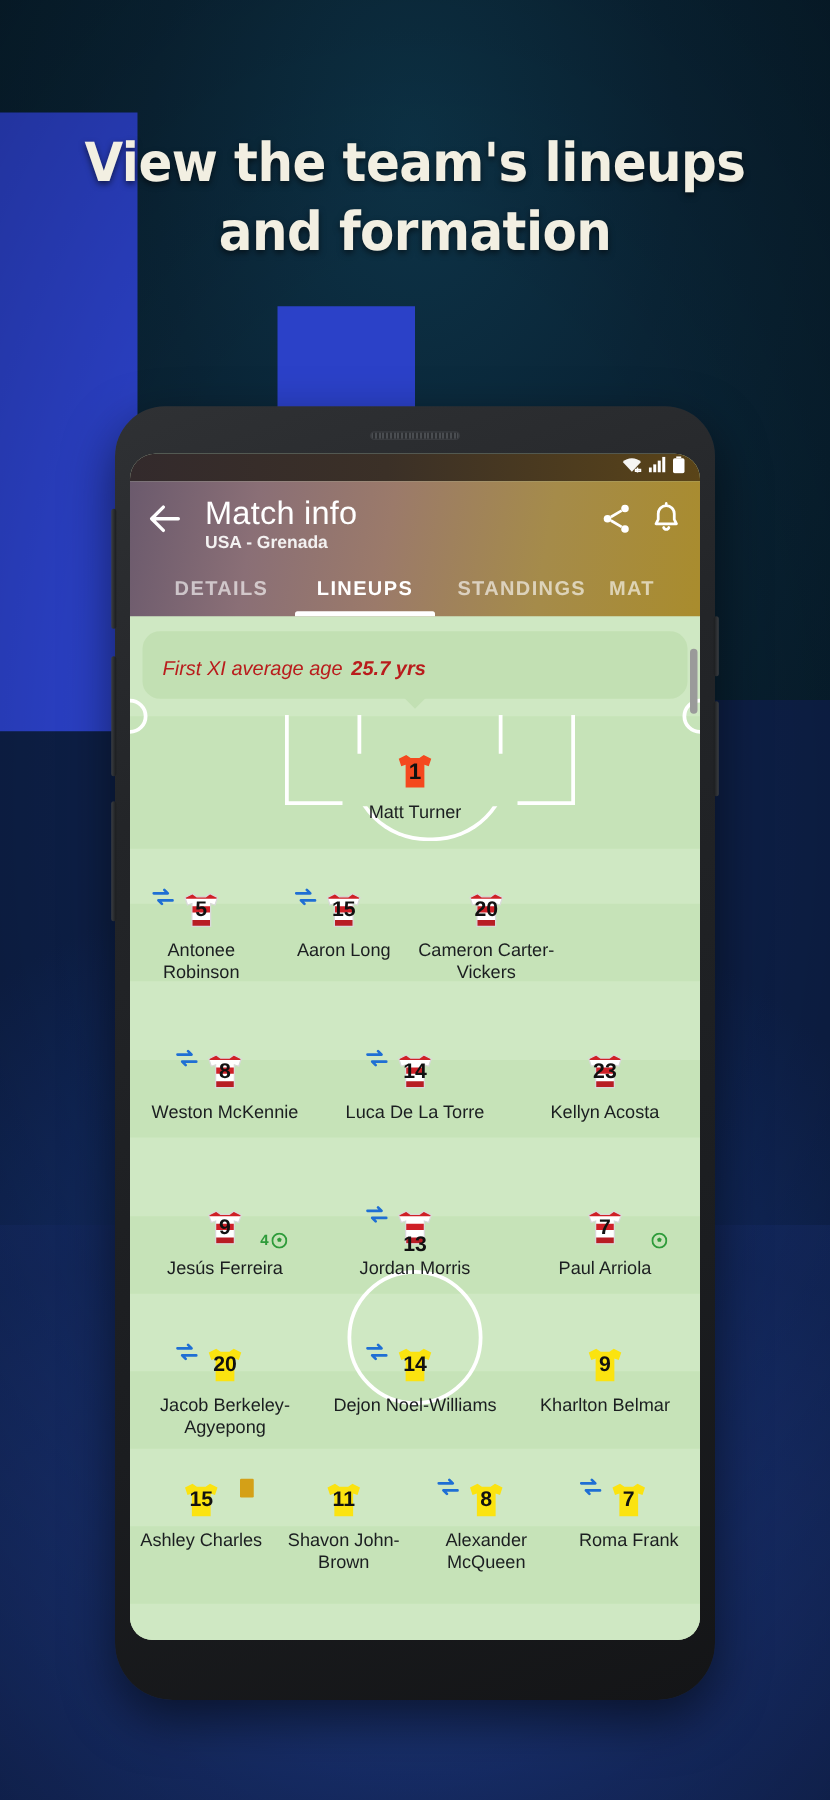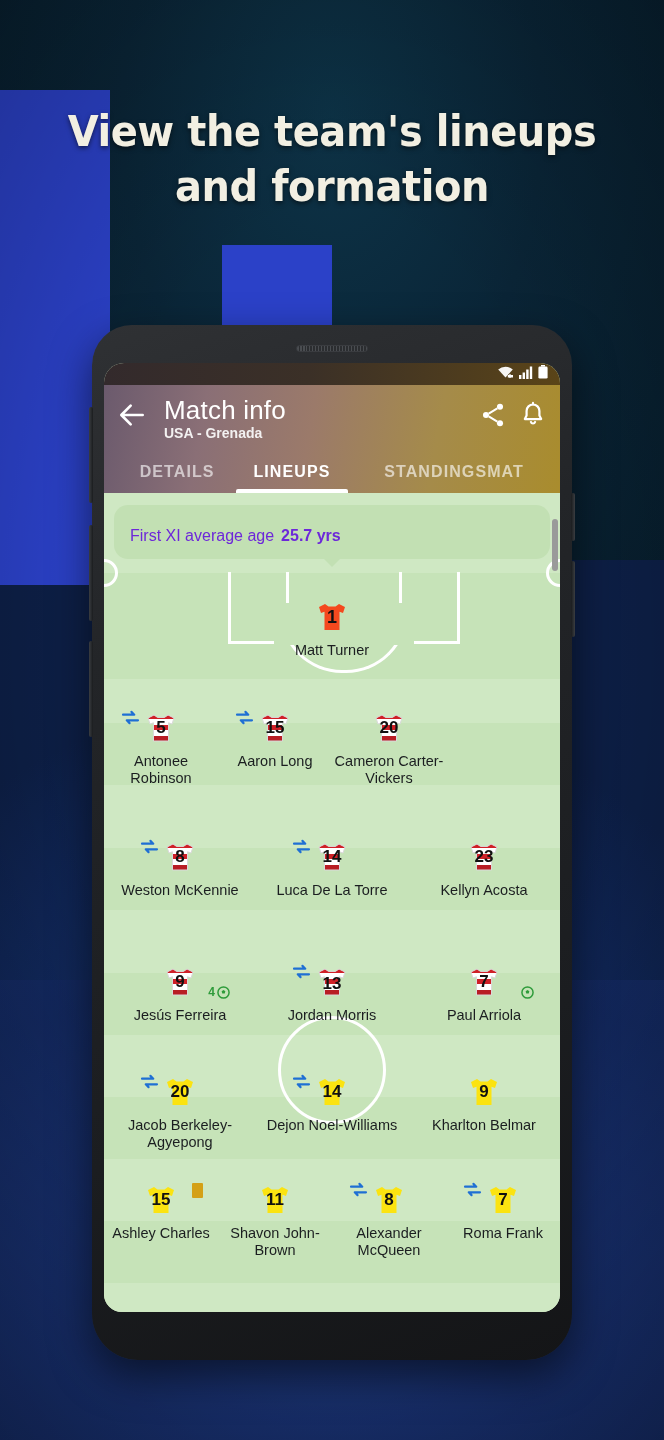--- a/index.html
+++ b/index.html
@@ -112,42 +112,42 @@
     color:rgba(255,255,255,.62);
     padding:0 0 12px 0; white-space:nowrap; position:relative;
   }
   .tab.active { color:#fff; }
   .tab.active::after {
     content:""; position:absolute; left:0; right:0; bottom:0;
     height:4px; background:#fff; border-radius:2px 2px 0 0;
   }
   .tab.t1 { width:134px; text-align:center; }
   .tab.t2 { width:126px; text-align:center;margin-top:21px; }
-  .tab.t3 { width:158px; text-align:right;margin-top:32px; }
+  .tab.t3 { width:158px; text-align:center;margin-top:32px; }
   .tab.t4 { width:70px; text-align:left; }
 
   
   #content { position:relative; background:#cfe8c3; height:100%; }
 
   #teamcard {
     margin:12px 10px 0 10px;
     background:#c2e0b3;
     border-radius:14px;
     padding:12px 16px 14px 16px;
     position:relative;
   }
   #teamcard::after {
     content:""; position:absolute; left:50%; bottom:-8px; transform:translateX(-50%);
     width:0;height:0; border-left:9px solid transparent; border-right:9px solid transparent;
     border-top:9px solid #c2e0b3;
   }
   #teamcard-row1 { display:flex; justify-content:space-between; align-items:center; }
   #team-name { font-size:21px; font-weight:bold; color:#16181a; }
   #formation { font-size:21px; font-weight:bold; color:#16181a; letter-spacing:.5px; }
-  #teamcard-row2 { margin-top:10px; font-size:16px; color:#6d28d9; }
+  #teamcard-row2 { margin-top:10px; font-size:16px; color:#b91c1c;font-style:italic; }
   #avg-age { font-weight:bold; margin-left:7px; }
 
   
   #pitch {
     position:relative;
     margin-top:14px;
     background:#cfe8c3;
     height:723px;
   }
   .stripe { position:absolute; left:0; right:0; background:#c6e3b8; }
@@ -456,21 +456,21 @@
                     </svg></span>
               <svg width="40" height="40" viewBox="0 0 40 40">
                     <g clip-path="url(#sh)">
                       <rect x="0" y="0" width="40" height="40" fill="#fff"></rect>
                       <rect x="0" y="6" width="40" height="5" fill="#cf2027"></rect>
                       <rect x="0" y="17" width="40" height="5" fill="#cf2027"></rect>
                       <rect x="0" y="28" width="40" height="6" fill="#b81d24"></rect>
                     </g>
                     <path d="M13 7 7 10l2 6 3.5-1.2V33h15V14.8L31 16l2-6-6-3-3.5 2.4h-7z" fill="none" stroke="#d9d9d9" stroke-width="1"></path>
                   </svg>
-              <div style="position:absolute;left:0;right:0;top:12px;font-size:17px;font-weight:bold;color:#111;text-align:center;">13</div>
+              <div style="position:absolute;left:0;right:0;top:24px;font-size:17px;font-weight:bold;color:#111;text-align:center;">13</div>
             </div>
               </div>
             <div class="pl-name">Jordan Morris</div>
           </div>
           <div class="pl" style="width:33.33%;">
             <div class="pl-top">
                 <div class="shirt">
               <svg width="40" height="40" viewBox="0 0 40 40">
                     <g clip-path="url(#sh)">
                       <rect x="0" y="0" width="40" height="40" fill="#fff"></rect>

